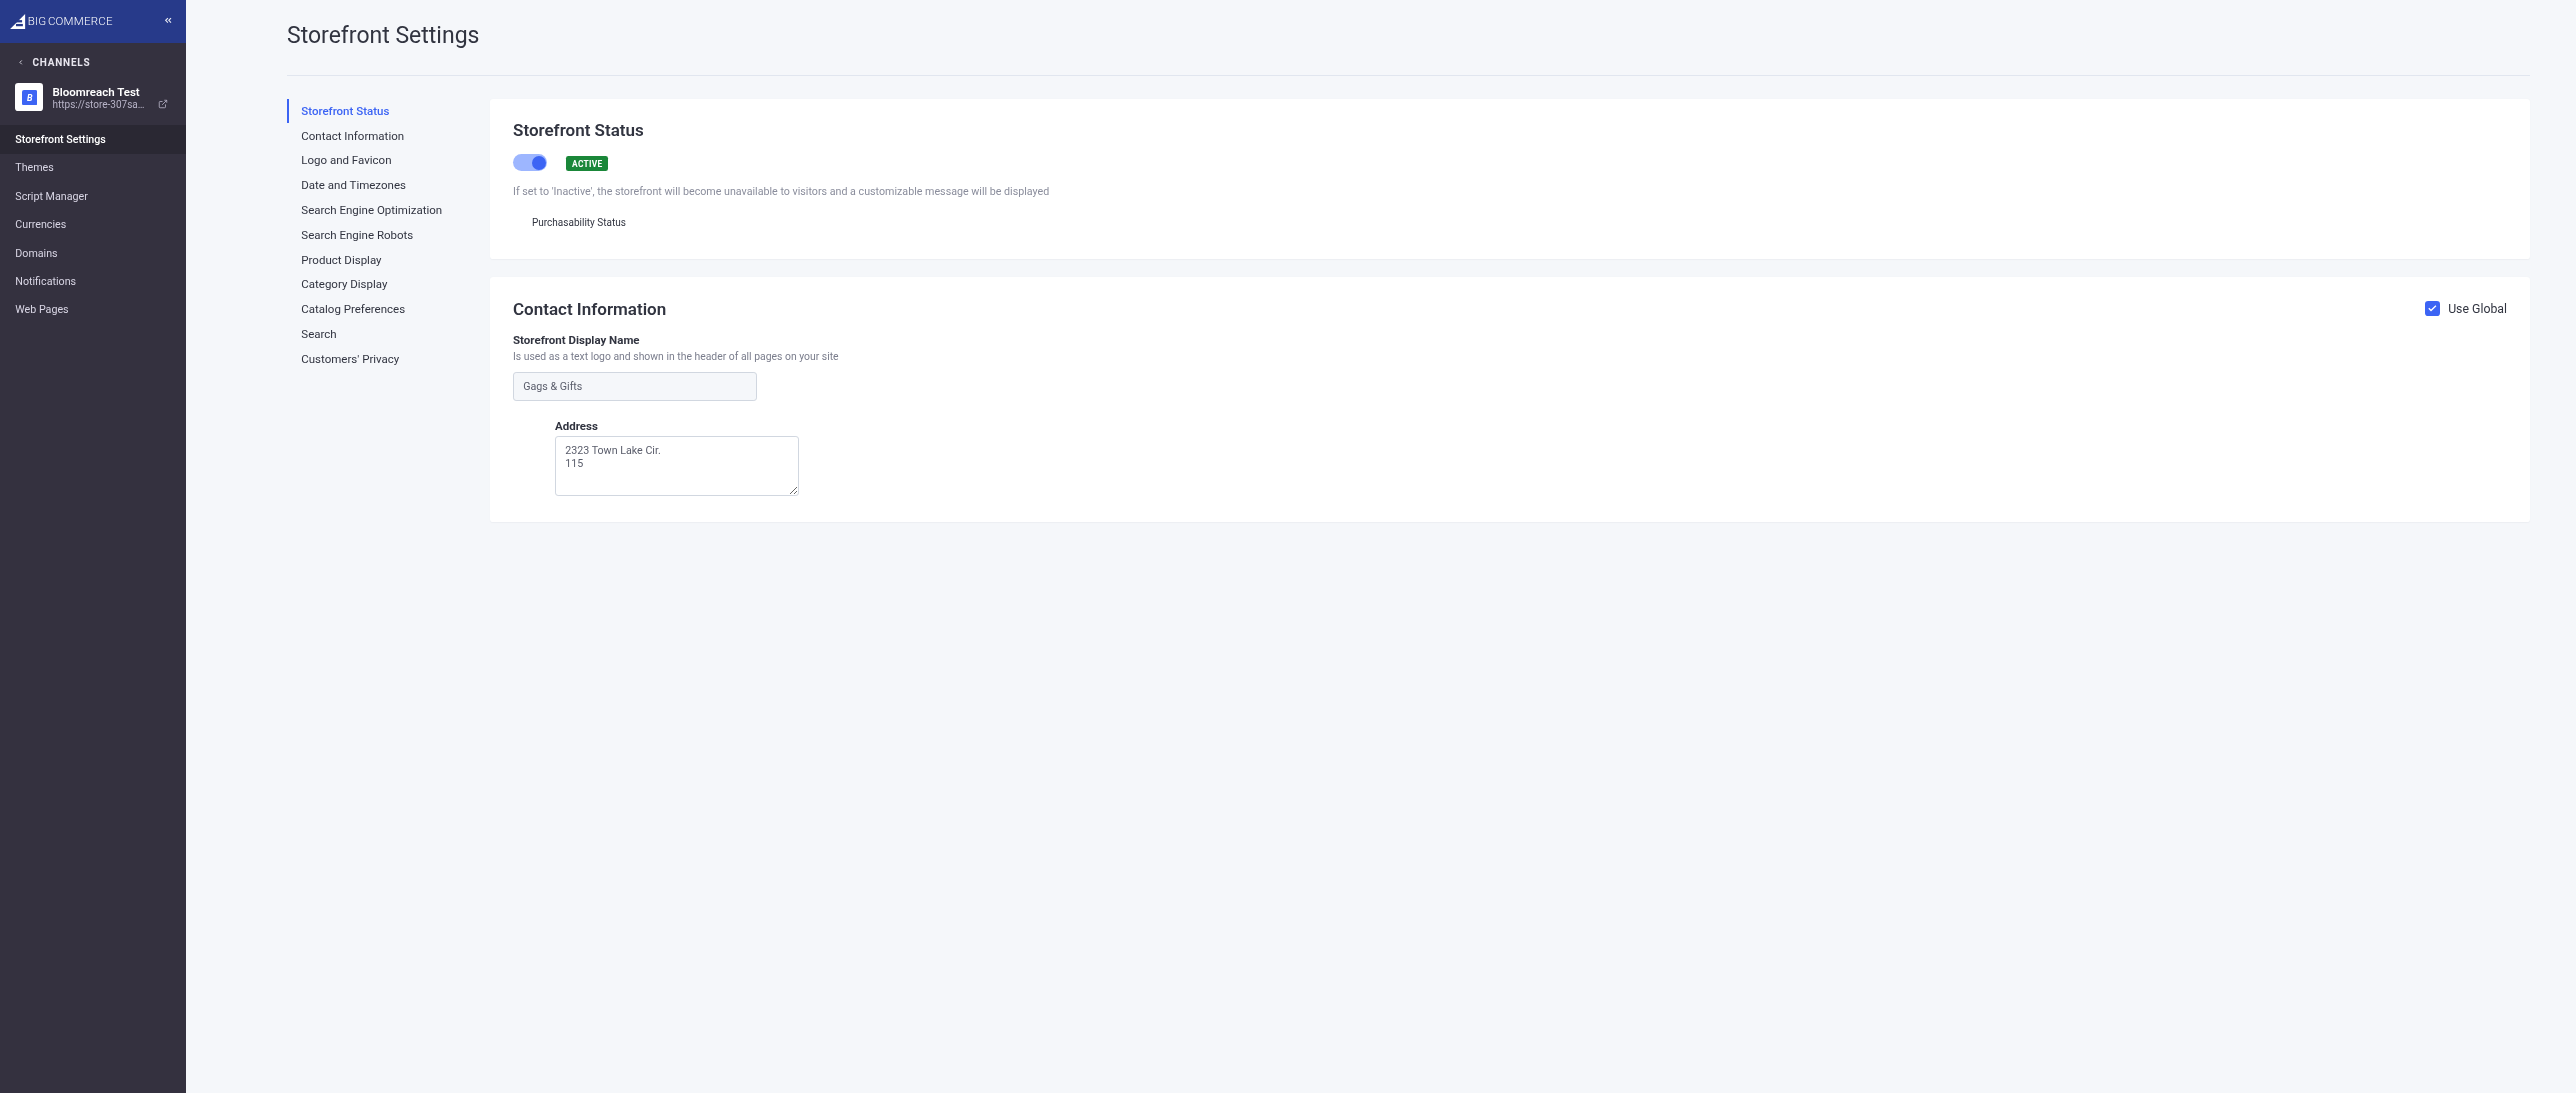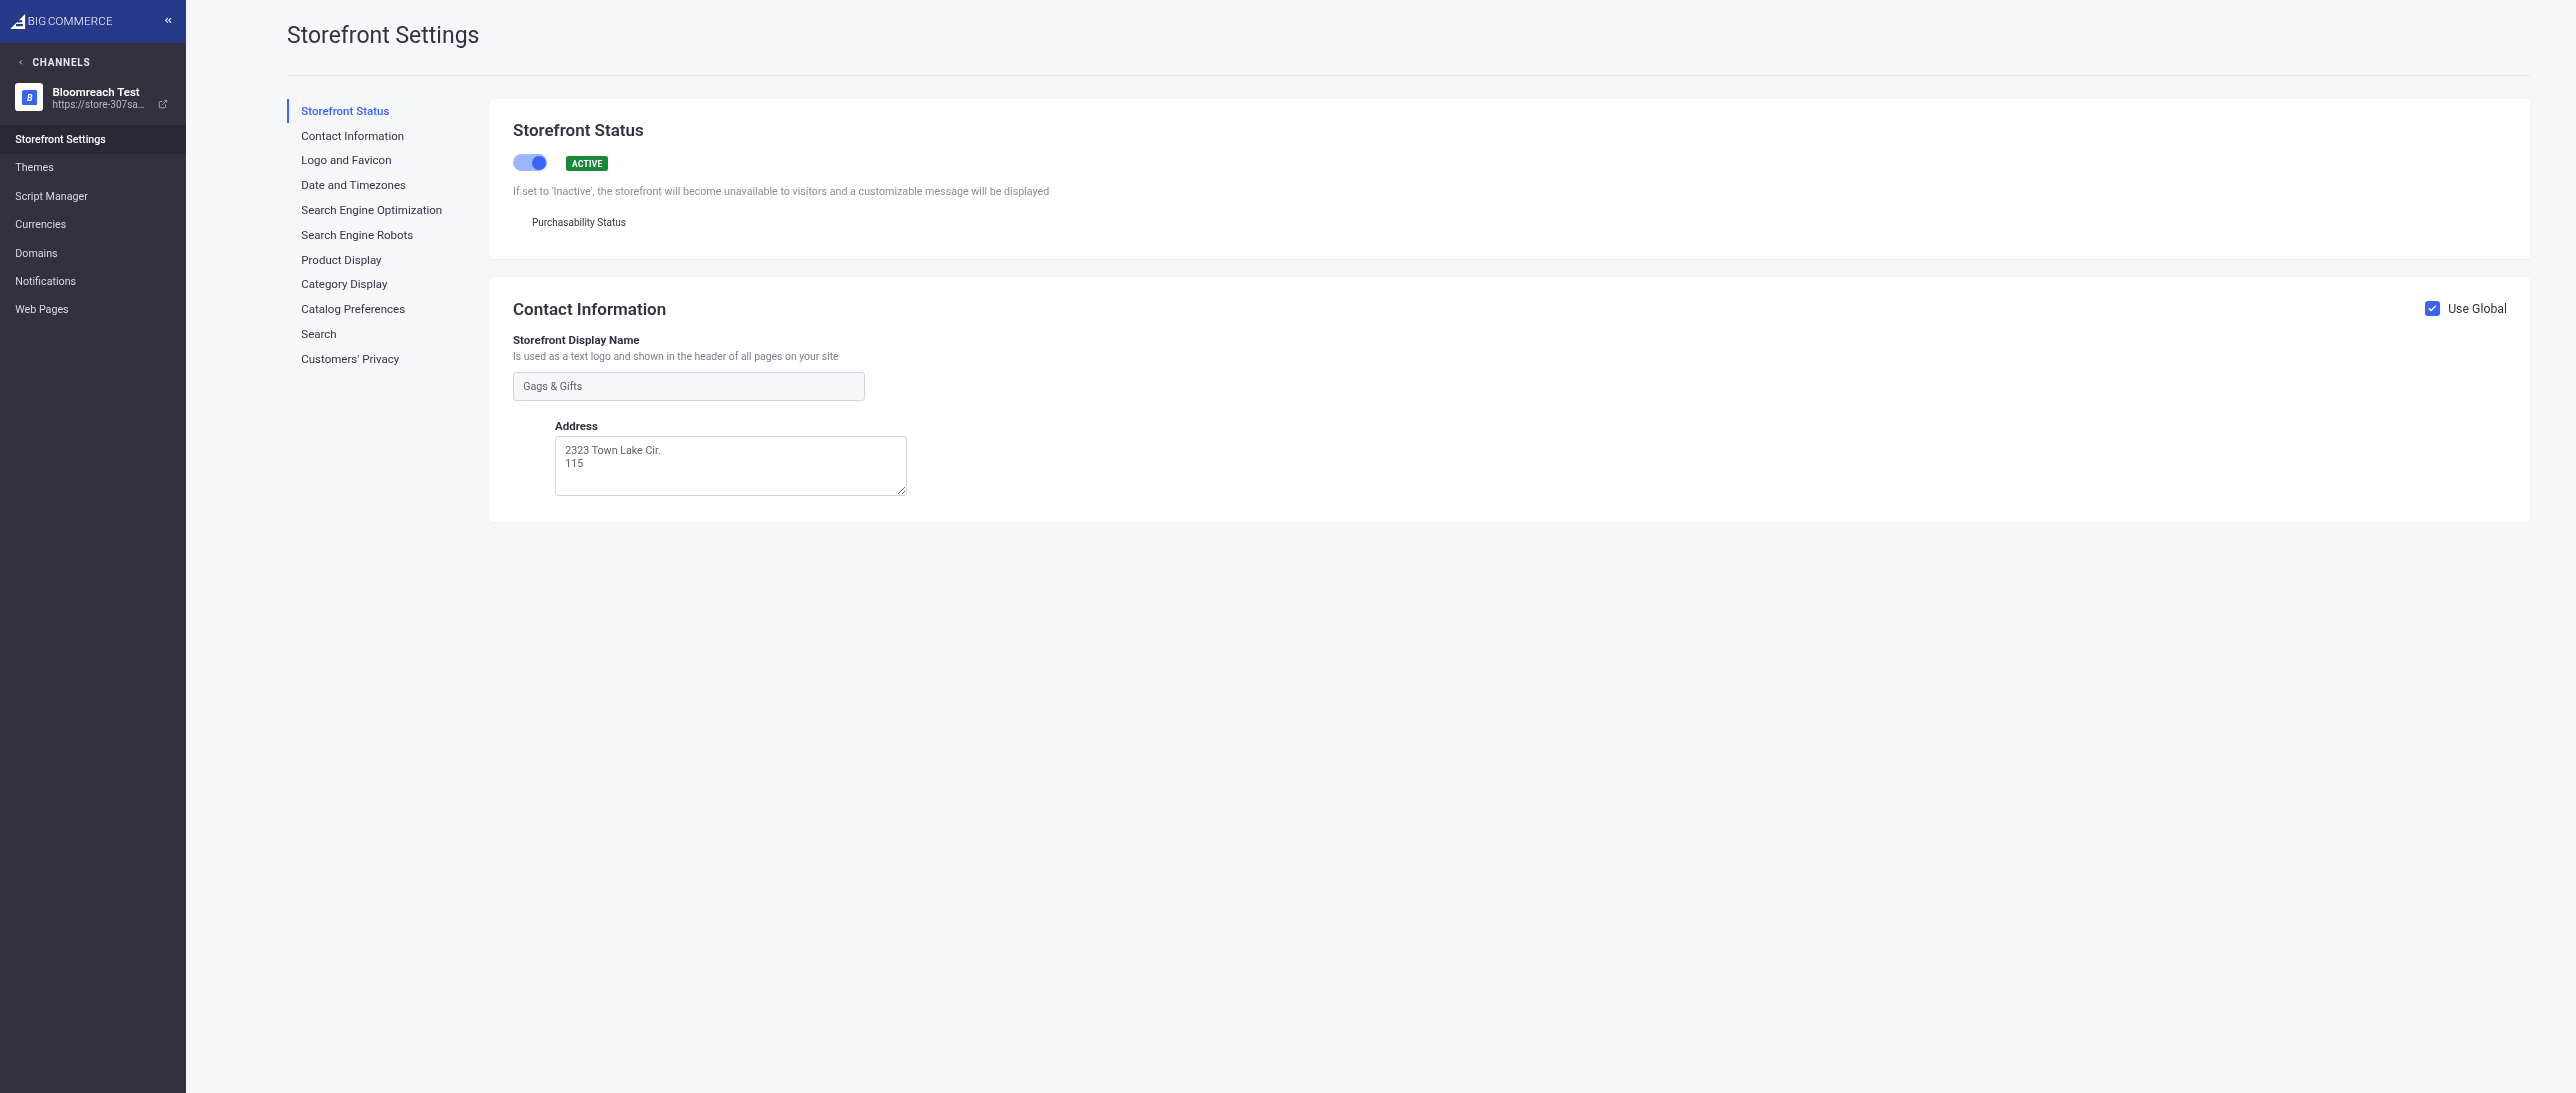--- a/index.html
+++ b/index.html
@@ -183,21 +183,21 @@
   display: flex; align-items: center; justify-content: center;
   cursor: pointer;
 }
 .checkbox svg { width: 10.7px; height: 10.7px; color: #fff; }
 
 .field-label { font-weight: 700; font-size: 11.5px; margin-bottom: 3.1px; color: #313440; }
 .field-desc { color: #7a7d8c; font-size: 10.4px; margin-bottom: 9.2px; }
 .field-group { margin-bottom: 18.4px; }
 
 input.text-input, textarea.text-area {
-  width: 352px;
+  width: 244px;
   max-width: 100%;
   border: 0.8px solid #d1d7e0;
   background: #f5f7fa;
   border-radius: 3.1px;
   padding: 7px 9.2px;
   font-size: 10.7px;
   color: #5a5d6b;
   font-family: inherit;
 }
 textarea.text-area { height: 60px; resize: vertical; background: #fff; }

